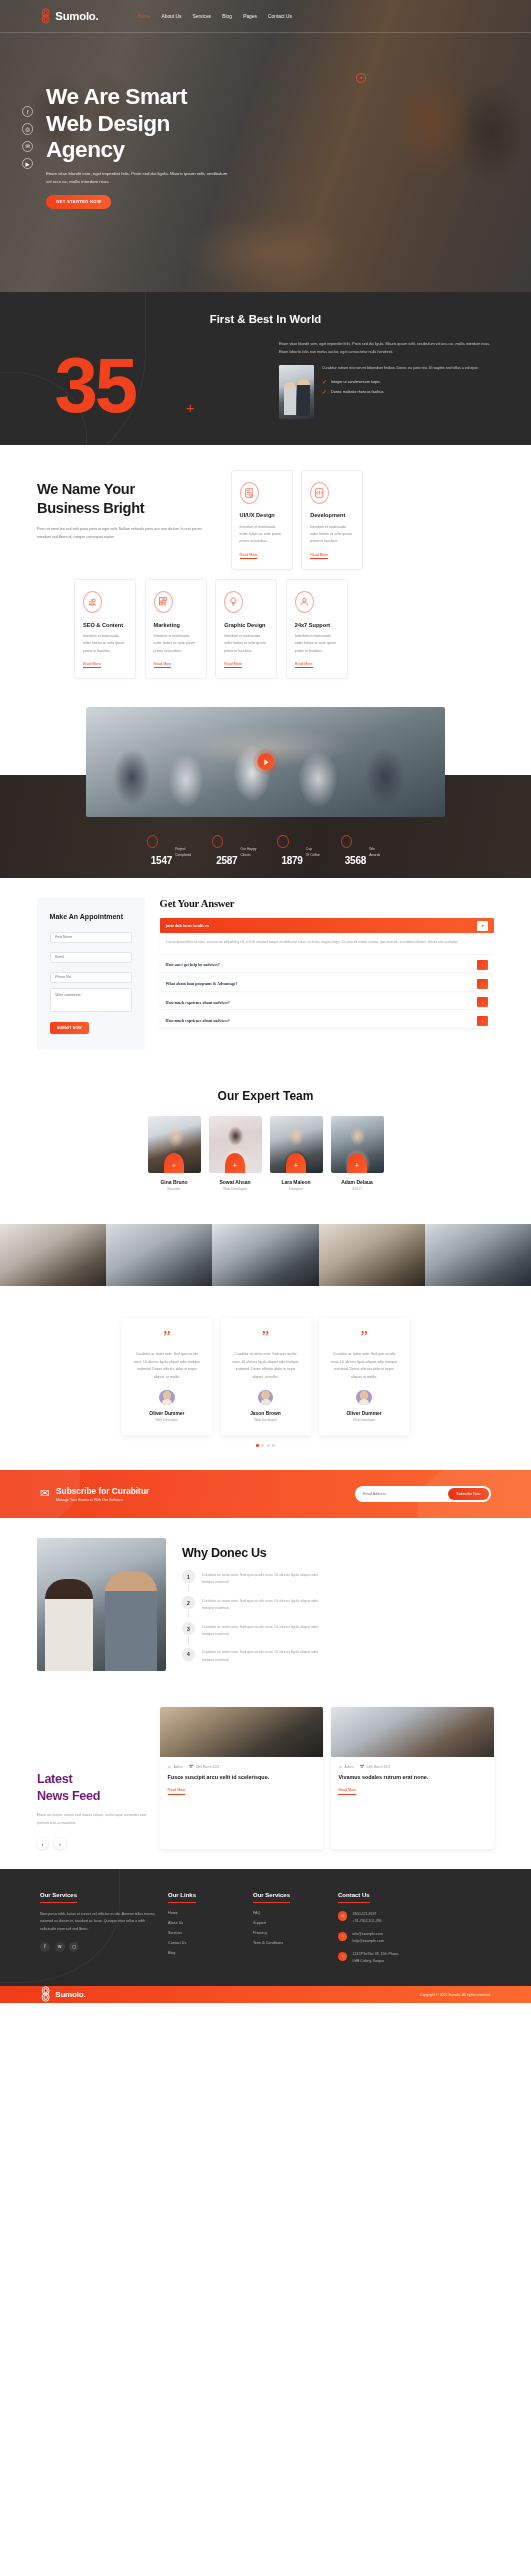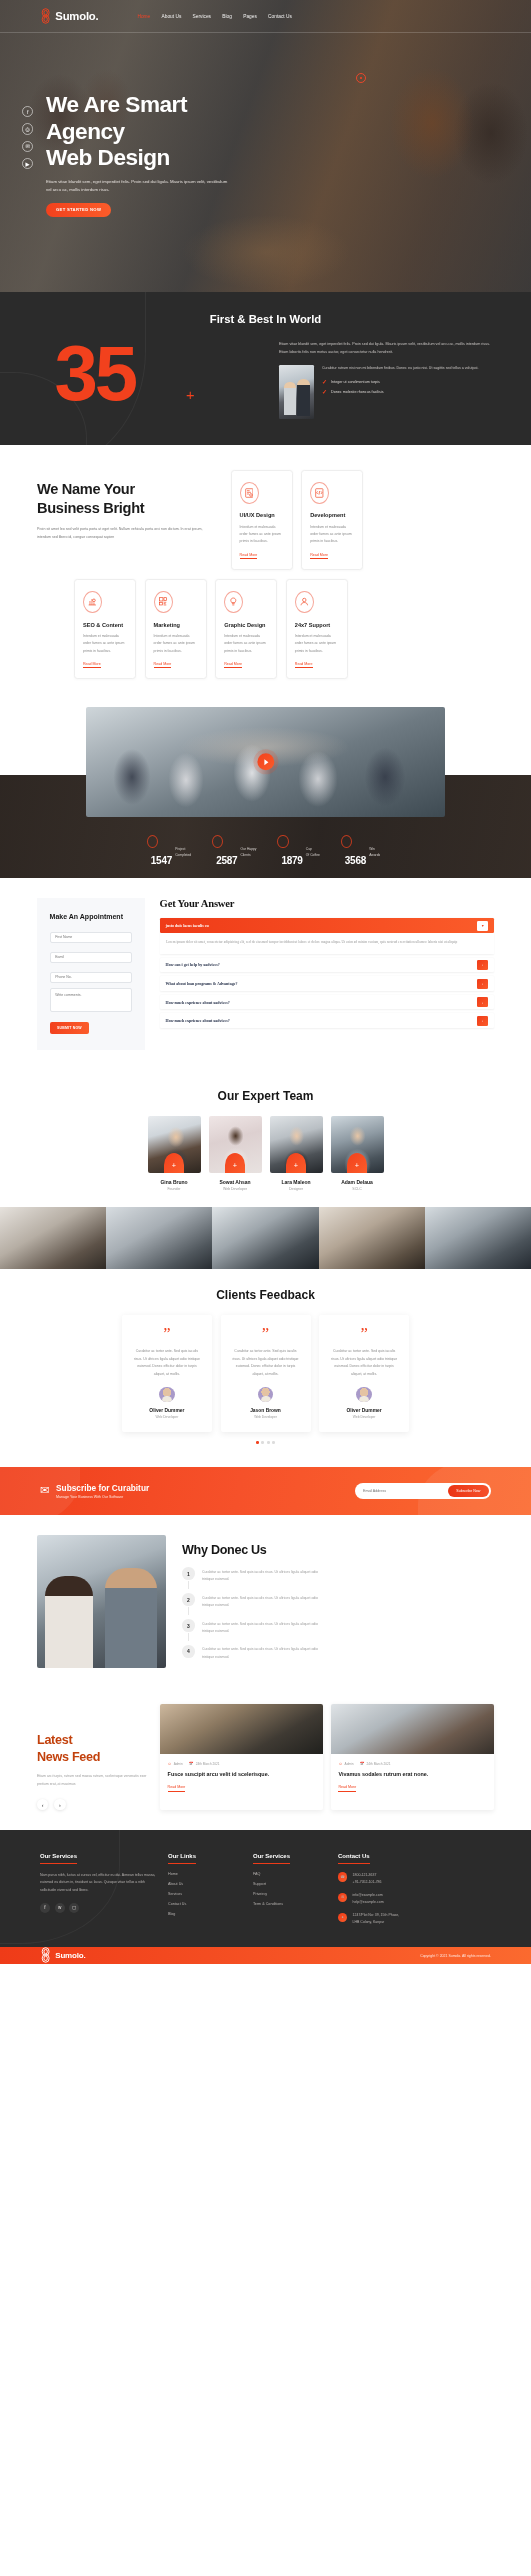--- a/index.html
+++ b/index.html
@@ -53,21 +53,21 @@
   .social-rail {
     position:absolute; left:22px; top:106px; z-index:6;
     display:flex; flex-direction:column; gap:6px;
   }
   .social-rail span {
     width:11.3px; height:11.3px; border-radius:50%;
     border:0.7px solid rgba(255,255,255,.55);
     display:flex; align-items:center; justify-content:center;
     color:#fff; font-size:5.3px;
   }
-  .hero-body { position:absolute; left:46px; top:92px; z-index:5; width:372px; }
+  .hero-body { position:absolute; left:46px; top:84px; z-index:5; width:372px; }
   .hero-title {
     color:#fff; font-weight:bold; font-size:22.6px; line-height:1.18;
     letter-spacing:-0.5px;
   }
   .hero-sub {
     color:#e6e1dd; font-size:4.3px; line-height:1.9; margin-top:6px; max-width:183px;
   }
   .btn-primary {
     margin-top:8.6px; display:inline-block;
     background:linear-gradient(90deg,#f2411d,#fb5c2a);
@@ -83,21 +83,21 @@
     position:absolute; left:-26.6px; top:-20px; width:173px; height:199px;
     border:0.7px solid rgba(255,255,255,.055); border-radius:0 0 60% 0;
   }
   .dark-sec .swirl2{
     position:absolute; left:-46px; top:80px; width:133px; height:120px;
     border:0.7px solid rgba(255,255,255,.055); border-radius:0 55% 0 0;
   }
   .sec-title-c {
     text-align:center; color:#fff; font-size:11.3px; font-weight:bold; position:relative; z-index:2;
   }
-  .fb-row { display:flex; align-items:flex-start; margin-top:14.6px; position:relative; z-index:2; }
+  .fb-row { display:flex; align-items:flex-end; margin-top:14.6px; position:relative; z-index:2; }
   .fb-left { width:239px; position:relative; }
   .big-num {
     color:#f2411d; font-size:78px; font-weight:bold; line-height:.85;
     letter-spacing:-3.3px; padding-left:14.6px;
   }
   .big-plus {
     color:#f2411d; font-size:14.6px; font-weight:300; position:absolute;
     left:146px; bottom:2.7px;
   }
   .fb-right { flex:1; padding-left:0; }
@@ -224,21 +224,21 @@
     width:10.6px;height:10px;border-radius:1.3px; display:flex; align-items:center;
     justify-content:center; font-size:4px; color:#fff;
     background:linear-gradient(135deg,#ef3b18,#fb5c2a);
   }
   .acc-open .acc-btn { background:#fff; color:#f2411d; }
   .acc-body { background:#fff; padding:6px 6.6px 7.3px; }
   .acc-body p { font-size:3.5px; line-height:2.1; color:#9a9a9a; }
   .acc-item { margin-bottom:4px; background:#fff; box-shadow:0 0.7px 2px rgba(0,0,0,.06); border-radius:1.3px; }
 
   
-  .team { padding:16px 37px 16px; background:#fff; }
+  .team { padding:16px 37px 33px; background:#fff; }
   .team-grid { display:flex; gap:8px; margin-top:13.3px; justify-content:center;}
   .tm { width:53px; }
   .tm-img {
     height:57px; border-radius:2px; position:relative; overflow:hidden;
   }
   .tm-img .face{ position:absolute; inset:0; }
   .tm-plus {
     position:absolute; left:50%; bottom:0; transform:translateX(-50%);
     width:20px;height:20px;border-radius:50% 50% 0 0 / 60% 60% 0 0;
     background:linear-gradient(135deg,#f2411d,#fb5c2a);
@@ -317,21 +317,21 @@
     font-size:5px;font-weight:bold;color:#2a2a2a;
   }
   .why-item:not(:last-child):after{
     content:''; position:absolute; left:6.3px; top:13.3px; width:0.7px; height:8.6px; background:#e6e6e6;
   }
   .why-item p { font-size:3.5px; line-height:2.1; color:#9b9b9b; padding-top:1.3px; max-width:123px;}
 
   
   .feed { padding:13.3px 37px 20px; display:flex; gap:13.3px; background:#fff; }
   .feed-left { width:110px; padding-top:28px; }
-  .feed-h { font-size:12.6px; font-weight:bold; color:#c2410c; line-height:1.3; letter-spacing:-0.3px;}
+  .feed-h { font-size:12.6px; font-weight:bold; color:#701a75; line-height:1.3; letter-spacing:-0.3px;margin-top:36px;}
   .feed-p { margin-top:8px; font-size:3.5px; line-height:2.2; color:#9b9b9b; }
   .arrows { display:flex; gap:6px; margin-top:10.6px; }
   .arrows span {
     width:11.3px;height:11.3px;border-radius:50%;background:#fff;
     box-shadow:0 0.7px 3.3px rgba(0,0,0,.13);
     display:flex;align-items:center;justify-content:center;font-size:5.3px;color:#333;cursor:pointer;
   }
   .posts { flex:1; display:flex; gap:8px; }
   .post { flex:1; background:#fff; box-shadow:0 1.3px 5.3px rgba(0,0,0,.07); border-radius:2px; overflow:hidden;}
   .post-img { height:50px; position:relative; overflow:hidden;}
@@ -413,22 +413,22 @@
     <div class="social-rail">
       <span>f</span>
       <span>◎</span>
       <span>✉</span>
       <span>▶</span>
     </div>
 
     <div class="hero-body">
       <div class="hero-title">
         <div>We Are Smart</div>
+        <div>Web Design</div>
         <div>Agency</div>
-        <div>Web Design</div>
       </div>
       <p class="hero-sub">Etiam vitae blandit sem, eget imperdiet felis. Proin sed dui ligula. Mauris ipsum velit, vestibulum vel arcu ac, mollis interdum risus.</p>
       <button class="btn-primary">GET STARTED NOW</button>
     </div>
   </section>
 
   <section class="dark-sec">
     <div class="swirl"></div>
     <div class="swirl2"></div>
     <h2 class="sec-title-c">First &amp; Best In World</h2>
@@ -690,21 +690,20 @@
 
   <section class="gallery">
     <div class="gal" style="background:linear-gradient(150deg,#e6e2dd 0%,#b6aea4 40%,#5d5248 75%,#2f2a25 100%)"></div>
     <div class="gal" style="background:linear-gradient(150deg,#d8dde1 0%,#a7aeb4 40%,#4f565c 78%,#272c31 100%)"></div>
     <div class="gal" style="background:linear-gradient(150deg,#dfe4e7 0%,#9fa7ad 38%,#464d53 72%,#1f2429 100%)"></div>
     <div class="gal" style="background:linear-gradient(150deg,#e3dcd3 0%,#b3a595 40%,#5b4f42 78%,#2b251f 100%)"></div>
     <div class="gal" style="background:linear-gradient(150deg,#d6dce0 0%,#9aa3aa 38%,#4a5259 74%,#232930 100%)"></div>
   </section>
 
   <section class="feedback">
-    <h2 class="sec-title-c" style="color:#161616;font-size:12px;">Clients Feedback</h2>
     <div class="fb-grid">
       <div class="fcard">
         <div class="quote">”</div>
         <p>Curabitur ac tortor ante. Sed quis iaculis risus. Ut ultrices ligula aliquet odio tristique euismod. Donec efficitur dolor in turpis aliquet, at mollis.</p>
         <div class="favatar"></div>
         <div class="fname">Oliver Dummer</div>
         <div class="frole">Web Developer</div>
       </div>
       <div class="fcard">
         <div class="quote">”</div>

